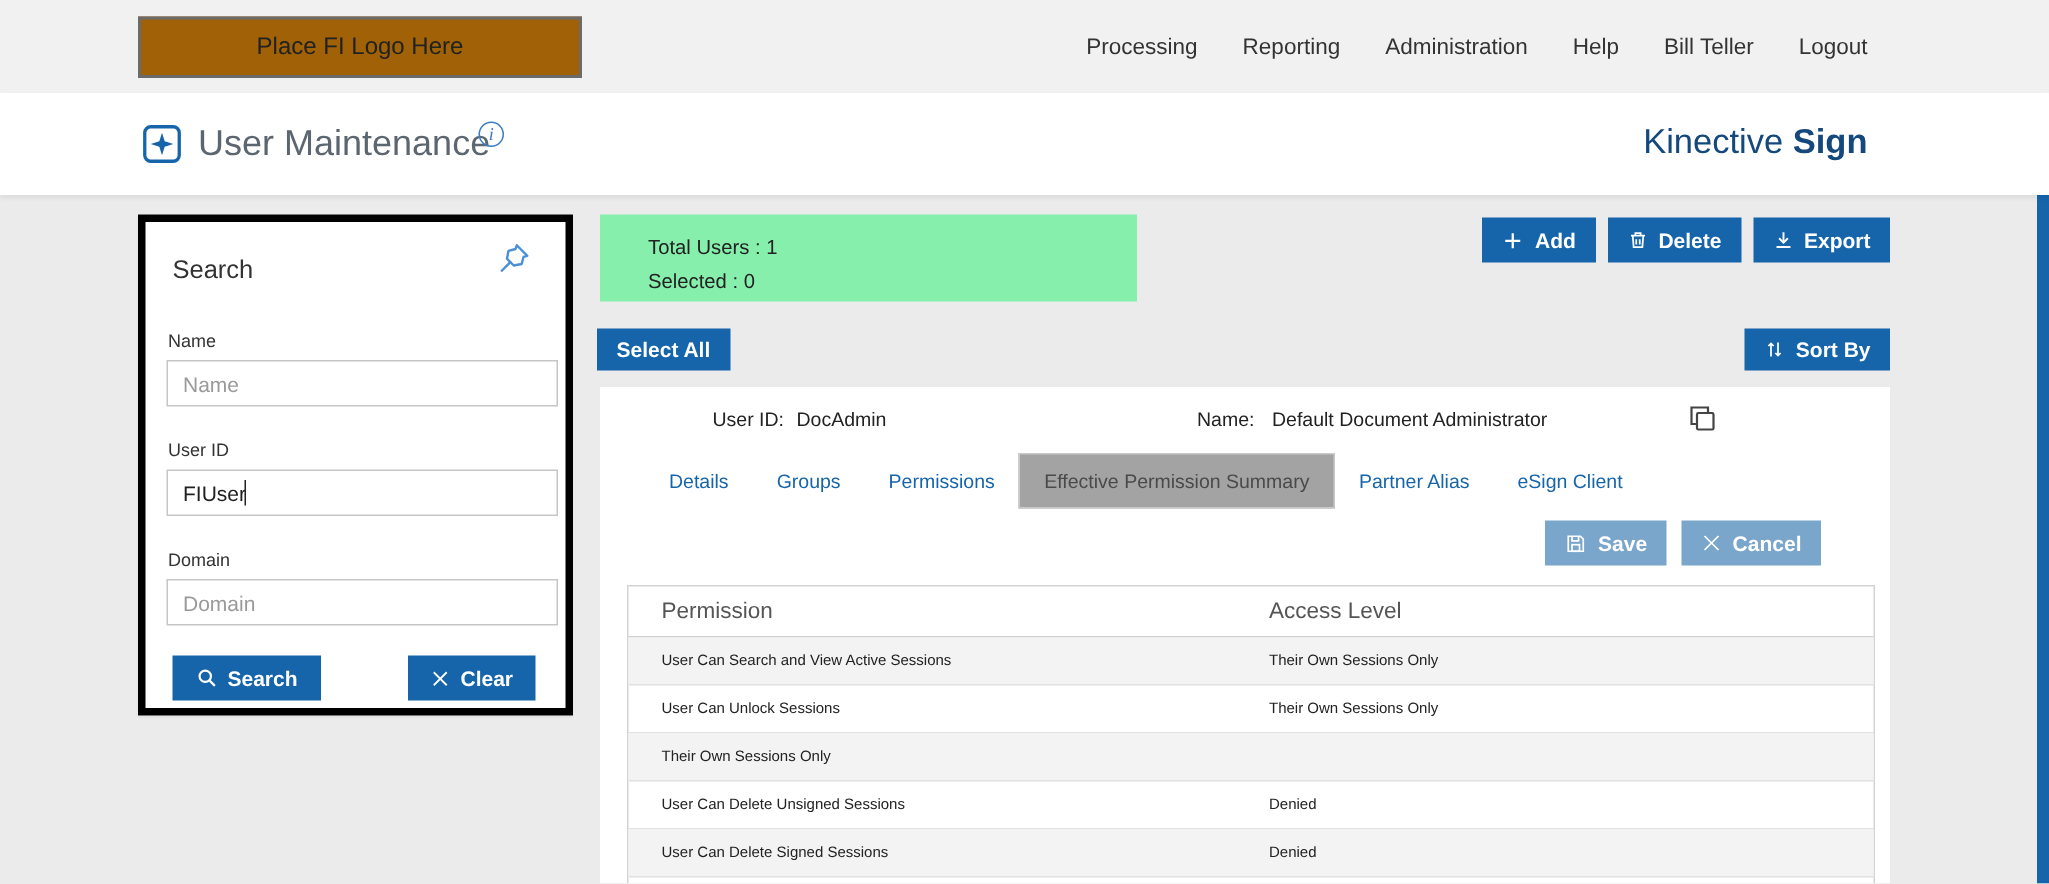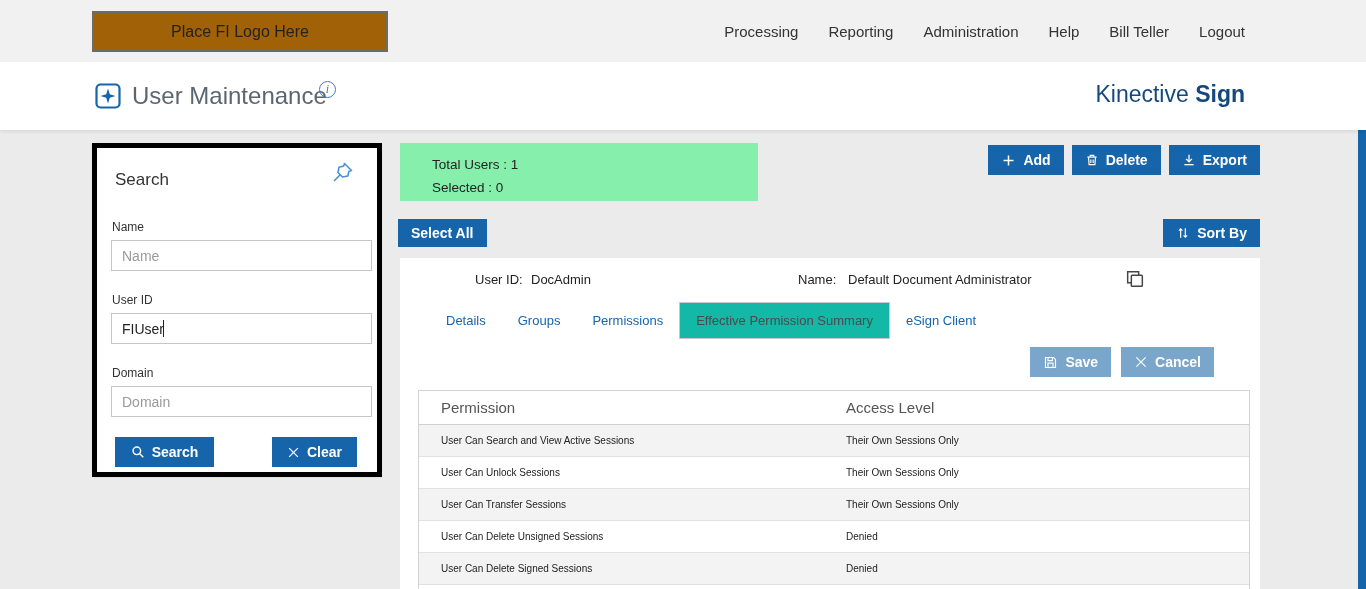--- a/index.html
+++ b/index.html
@@ -69,21 +69,21 @@
                    background:#fff; overflow:hidden; }
   .user-meta { position:absolute; top:14px; left:0; width:100%; height:18px; font-size:13px; color:#222; }
   .um-uid-label   { position:absolute; left:75px; }
   .um-uid-value   { position:absolute; left:131px; }
   .um-name-label  { position:absolute; left:398px; }
   .um-name-value  { position:absolute; left:448px; }
   .copy-icon { position:absolute; left:724px; top:10px; cursor:pointer; }
 
   .tabs { position:absolute; left:30px; top:44px; display:flex; align-items:center; }
   .tab { padding:10px 16px; font-size:13px; color:#1665ab; cursor:pointer; white-space:nowrap; }
-  .tab.active { border:1px solid #c9c9c9; background:#14b8a6; color:#4a4a4a; }
+  .tab.active { border:1px solid #c9c9c9; background:#a3a3a3; color:#4a4a4a; }
 
   .panel-actions { position:absolute; top:89px; right:46px; display:flex; gap:10px; }
 
   .perm-table { position:absolute; left:18px; top:132px; width:832px; border:1px solid #d3d3d3;
                 background:#fff; }
   .pt-header { display:grid; grid-template-columns:427px 1fr; height:34px; align-items:center;
                font-size:15px; color:#555; border-bottom:1px solid #cfcfcf; }
   .pt-header > div:first-child { padding-left:22px; }
   .pt-row { display:grid; grid-template-columns:427px 1fr; height:32px; align-items:center;
             font-size:10px; color:#222; border-bottom:1px solid #e2e2e2; }
@@ -233,20 +233,21 @@
         <rect x="8" y="8" width="12" height="12" rx="1"></rect>
         <path d="M16 8V4H4v12h4"></path>
       </svg>
     </span>
 
     <div class="tabs">
       <div class="tab">Details</div>
       <div class="tab">Groups</div>
       <div class="tab">Permissions</div>
       <div class="tab active">Effective Permission Summary</div>
+      <div class="tab">Partner Alias</div>
       <div class="tab">eSign Client</div>
     </div>
 
     <div class="panel-actions">
       <button class="btn muted">
         <span>
           <svg width="15" height="15" viewBox="0 0 24 24" fill="none" stroke="currentColor" stroke-width="1.8">
             <path d="M4 4h13l3 3v13H4z"></path>
               <path d="M8 4v5h7V4"></path>
               <rect x="8" y="13" width="8" height="7"></rect>
@@ -272,21 +273,20 @@
       </div>
       <div class="pt-row">
         <div>User Can Search and View Active Sessions</div>
         <div>Their Own Sessions Only</div>
       </div>
       <div class="pt-row">
         <div>User Can Unlock Sessions</div>
         <div>Their Own Sessions Only</div>
       </div>
       <div class="pt-row">
-        <div>User Can Transfer Sessions</div>
         <div>Their Own Sessions Only</div>
       </div>
       <div class="pt-row">
         <div>User Can Delete Unsigned Sessions</div>
         <div>Denied</div>
       </div>
       <div class="pt-row">
         <div>User Can Delete Signed Sessions</div>
         <div>Denied</div>
       </div>

